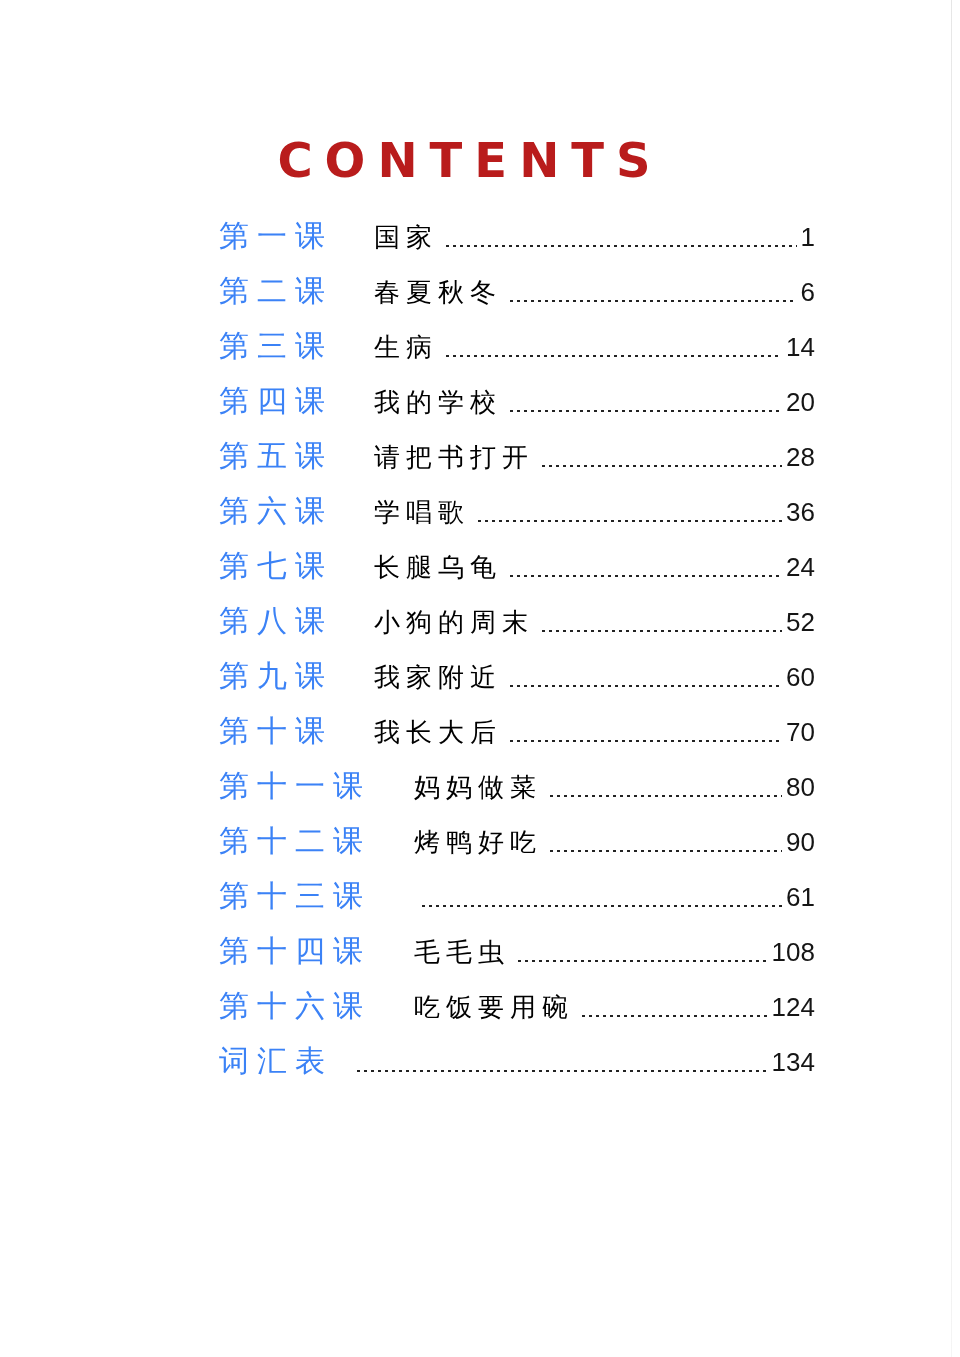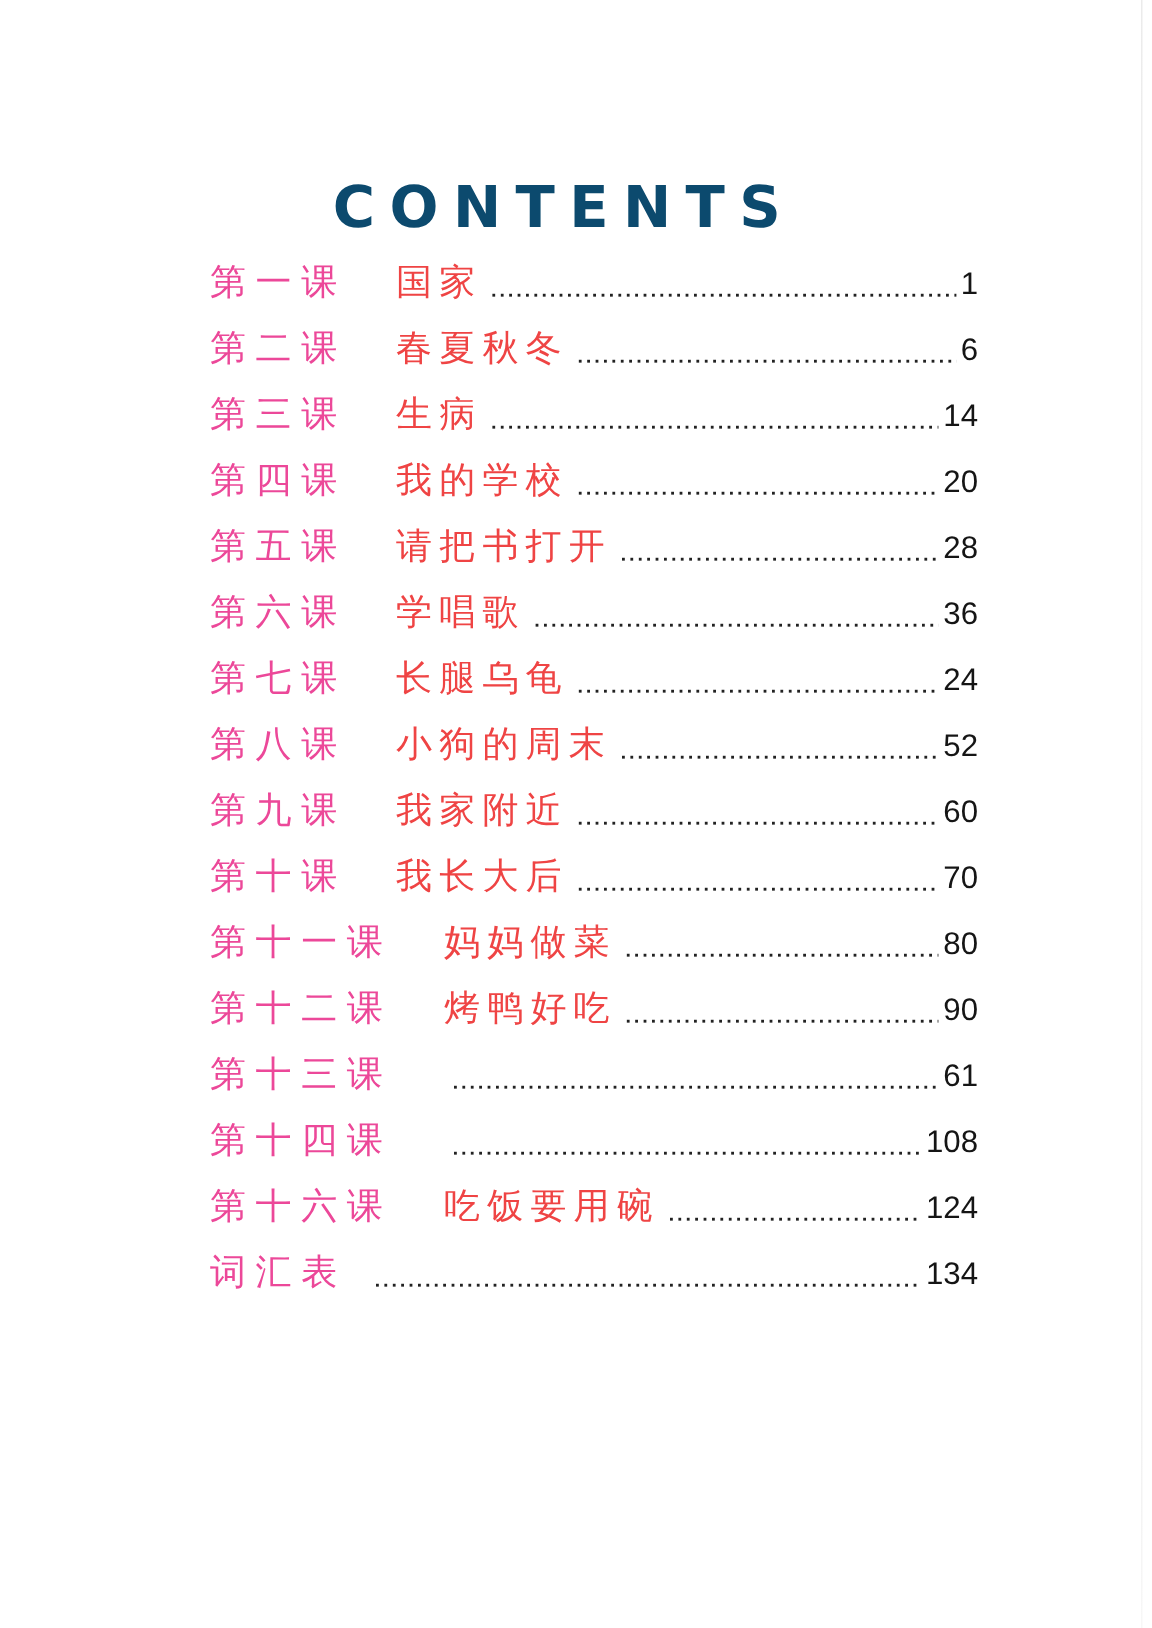--- a/index.html
+++ b/index.html
@@ -17,55 +17,56 @@
     .scan-edge {
       position: absolute;
       top: 0;
       right: 8px;
       width: 1px;
       height: 1357px;
       background: linear-gradient(to bottom, #e6e6e6, #f3f3f3 40%, #e9e9e9 80%, #f5f5f5);
     }
     .title {
       position: absolute;
-      top: 109px;
+      top: 96px;
       left: 270px;
       width: 400px;
       text-align: center;
       font-family: "DejaVu Sans", sans-serif;
       font-weight: bold;
       font-size: 48px;
       letter-spacing: 12px;
       line-height: 64px;
-      color: #0c4a6e;
+      color: #b91c1c;
     }
     .toc {
       position: absolute;
       top: 208px;
       left: 175px;
       width: 640px;
     }
     .row {
       display: flex;
       align-items: baseline;
       height: 55px;
       font-family: "DejaVu Serif", serif;
       font-size: 30px;
       line-height: 55px;
     }
     .lesson {
       flex: 0 0 auto;
       letter-spacing: 8px;
-      color: #ec4899;
+      color: #3b82f6;
+      margin-left: 44px;
     }
     .name {
       flex: 0 0 auto;
-      font-size: 30px;
+      font-size: 26px;
       letter-spacing: 6px;
-      color: #ef4444;
+      color: #000000;
     }
     .leader {
       flex: 1 1 auto;
       margin: 0 4px 0 6px;
       height: 4px;
       align-self: center;
       position: relative;
       top: 10px;
       background-image: radial-gradient(circle, #222 1.2px, transparent 1.5px);
       background-size: 7px 4px;
@@ -178,20 +179,21 @@
   </div>
 
   <div class="row">
     <span class="lesson col-b">第十三课</span>
     <span class="leader"></span>
     <span class="page">61</span>
   </div>
 
   <div class="row">
     <span class="lesson col-b">第十四课</span>
+    <span class="name">毛毛虫</span>
     <span class="leader"></span>
     <span class="page">108</span>
   </div>
 
 
   <div class="row">
     <span class="lesson col-b">第十六课</span>
     <span class="name">吃饭要用碗</span>
     <span class="leader"></span>
     <span class="page">124</span>

